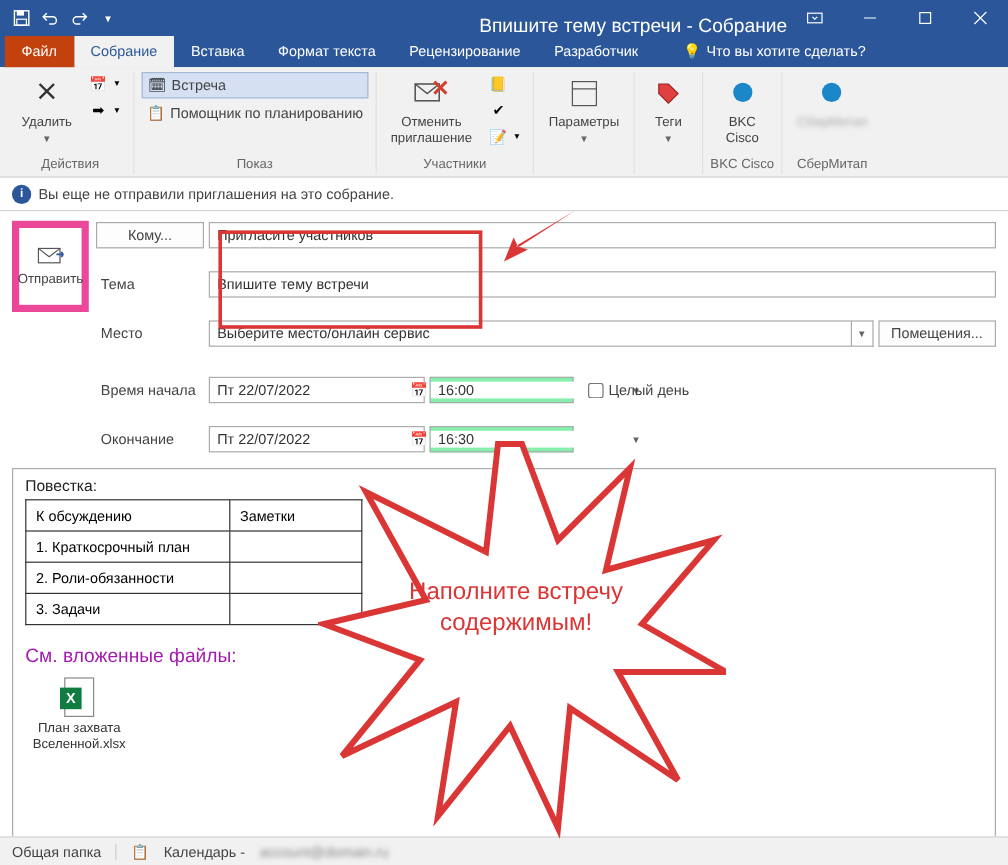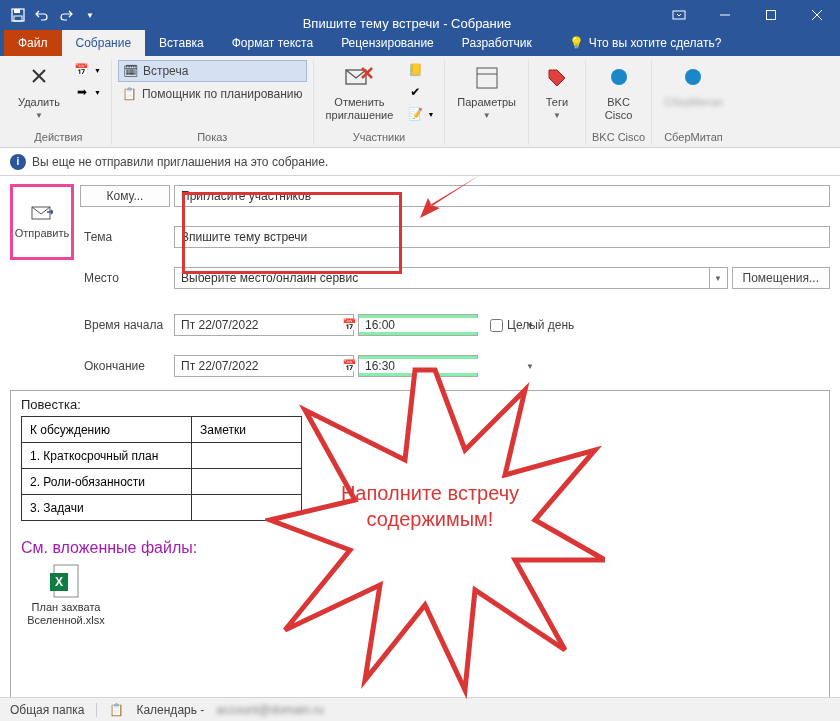--- a/index.html
+++ b/index.html
@@ -2,21 +2,21 @@
 <html><head>
 <meta charset="utf-8">
 <style>
   * { box-sizing: border-box; margin: 0; padding: 0; font-family: "Segoe UI", Tahoma, sans-serif; font-size: 12px; }
   body { width: 840px; height: 721px; background: #fff; overflow: hidden; position: relative; }
   
   
   .titlebar { height: 30px; background: #2b579a; color: #fff; display: flex; align-items: center; }
   .qat { display: flex; align-items: center; gap: 8px; padding-left: 10px; }
   .qat-icon { width: 16px; height: 16px; display: flex; align-items: center; justify-content: center; color: #fff; cursor: pointer; }
-  .titletext { flex: 1; text-align: center; font-size: 13px; padding-left: 60px; margin-top: 16px; }
+  .titletext { flex: 1; text-align: right; font-size: 16px; padding-left: 60px; margin-top: 16px; }
   .winbtns { display: flex; }
   .winbtn { width: 46px; height: 30px; display: flex; align-items: center; justify-content: center; color: #fff; cursor: pointer; }
   
   
   .ribbon-tabs { height: 26px; background: #2b579a; display: flex; align-items: stretch; padding-left: 4px; }
   .ribbon-tab { padding: 0 14px; color: #fff; display: flex; align-items: center; cursor: pointer; font-size: 12px; }
   .ribbon-tab.file { background: #c2410c; }
   .ribbon-tab.active { background: #f1f1f1; color: #2b579a; }
   .ribbon-tab.tell { margin-left: 10px; }
   .ribbon-tab .bulb { margin-right: 4px; }
@@ -35,21 +35,21 @@
   .smallbtn { display: flex; align-items: center; gap: 4px; padding: 2px 4px; cursor: pointer; white-space: nowrap; }
   .smallbtn .ic { width: 16px; height: 16px; display: flex; align-items: center; justify-content: center; }
   .smallbtn .lbl { font-size: 12px; color: #444; }
   
   
   .banner { height: 28px; display: flex; align-items: center; gap: 6px; padding: 0 10px; border-bottom: 1px solid #d4d4d4; font-size: 12px; color: #444; }
   .banner .ic { width: 16px; height: 16px; border-radius: 50%; background: #2b579a; color: #fff; display: flex; align-items: center; justify-content: center; font-size: 10px; font-weight: bold; }
   
   
   .form { padding: 8px 10px; display: flex; gap: 6px; }
-  .sendbox { width: 64px; height: 76px; border: 3px solid #ec4899; display: flex; flex-direction: column; align-items: center; justify-content: center; gap: 4px; cursor: pointer; }
+  .sendbox { width: 64px; height: 76px; border: 6px solid #ec4899; display: flex; flex-direction: column; align-items: center; justify-content: center; gap: 4px; cursor: pointer; }
   .sendbox .ic { font-size: 14px; }
   .sendbox .lbl { font-size: 11px; color: #444; }
   .fields { flex: 1; display: flex; flex-direction: column; gap: 17px; }
   .frow { display: flex; align-items: center; gap: 4px; height: 24px; }
   .flabel { width: 90px; height: 22px; border: 1px solid #ababab; display: flex; align-items: center; justify-content: center; font-size: 12px; color: #444; cursor: pointer; background: #fdfdfd; }
   .flabel.plain { border: none; background: transparent; justify-content: flex-start; padding-left: 4px; cursor: default; }
   .finput { flex: 1; height: 22px; border: 1px solid #ababab; padding: 0 6px; font-size: 12px; color: #333; background: #fff; }
   .btn-rooms { height: 22px; padding: 0 10px; border: 1px solid #ababab; background: #fdfdfd; cursor: pointer; font-size: 12px; color: #444; }
   .dtbox { width: 180px; height: 22px; border: 1px solid #ababab; display: flex; align-items: center; background: #fff; }
   .dtbox input { border: none; flex: 1; padding: 0 6px; font-size: 12px; color: #333; outline: none; }

